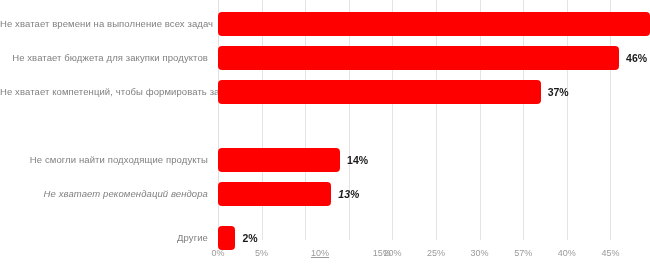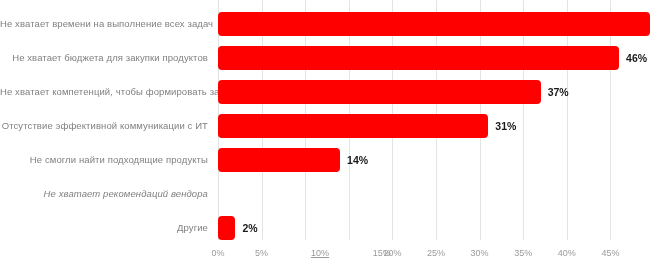--- a/index.html
+++ b/index.html
@@ -135,52 +135,49 @@
           <div class="value-label">46%</div>
         </div>
       </div>
       <div class="row" style="top: 75px;">
         <div class="cat-label">Не хватает компетенций, чтобы формировать задачи</div>
         <div class="bar-wrap">
           <div class="bar" style="width: 322.64px; background: rgb(255, 0, 0);"></div>
           <div class="value-label">37%</div>
         </div>
       </div>
-      <div class="row" style="top: 109px;">
-        <div class="cat-label">Отсутствие эффективной коммуникации с ИТ</div>
-        <div class="bar-wrap">
-          <div class="bar" style="width: 270.32px; background: rgb(255, 0, 0);"></div>
-          <div class="value-label">31%</div>
-        </div>
-      </div>
       <div class="row" style="top: 143px;">
         <div class="cat-label">Не смогли найти подходящие продукты</div>
         <div class="bar-wrap">
           <div class="bar" style="width: 122.08px; background: rgb(255, 0, 0);"></div>
           <div class="value-label">14%</div>
         </div>
       </div>
       <div class="row" style="top: 177px; font-style: italic;">
         <div class="cat-label">Не хватает рекомендаций вендора</div>
+        <div class="bar-wrap">
+          <div class="bar" style="width: 113.36px; background: rgb(255, 0, 0);"></div>
+          <div class="value-label">13%</div>
+        </div>
       </div>
-      <div class="row" style="top: 211px;">
+      <div class="row" style="top: 221px;">
         <div class="cat-label">Другие</div>
         <div class="bar-wrap">
           <div class="bar" style="width: 17.44px; background: rgb(255, 0, 0);"></div>
           <div class="value-label">2%</div>
         </div>
       </div>
     </div>
 
   <div id="x-axis">
       <div class="tick-label" style="left: 0px;">0%</div>
       <div class="tick-label" style="left: 43.6px;">5%</div>
       <div class="tick-label" style="left: 102px; text-decoration: underline;">10%</div>
       <div class="tick-label" style="left: 130.8px; margin-left: 33px;">15%</div>
       <div class="tick-label" style="left: 174.4px;">20%</div>
       <div class="tick-label" style="left: 218px;">25%</div>
       <div class="tick-label" style="left: 261.6px;">30%</div>
-      <div class="tick-label" style="left: 305.2px;">35%</div>
+      <div class="tick-label" style="left: 305.2px;">57%</div>
       <div class="tick-label" style="left: 348.8px;">40%</div>
       <div class="tick-label" style="left: 392.4px;">45%</div>
     </div>
 
 </div>
 
 </body></html>

